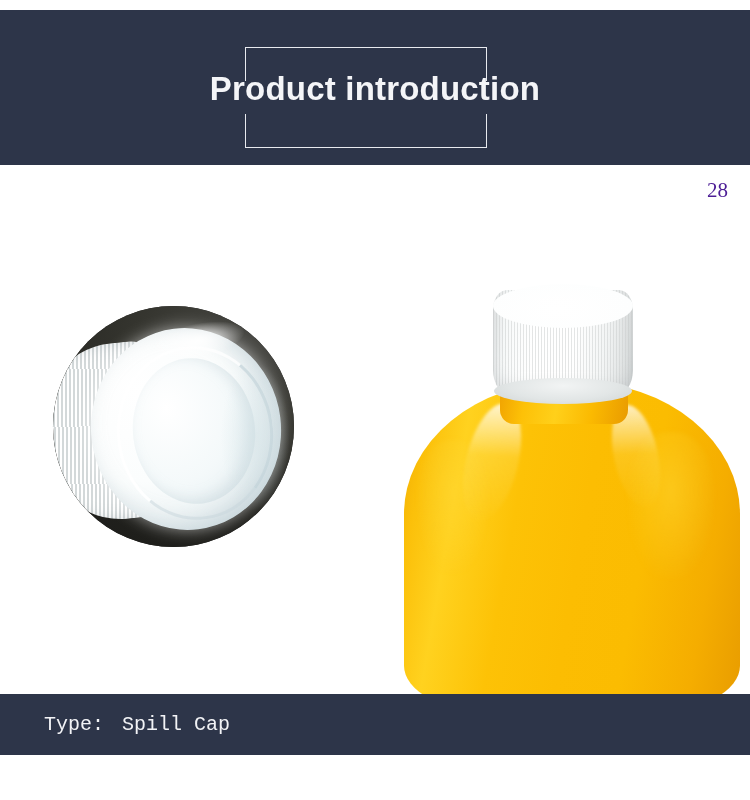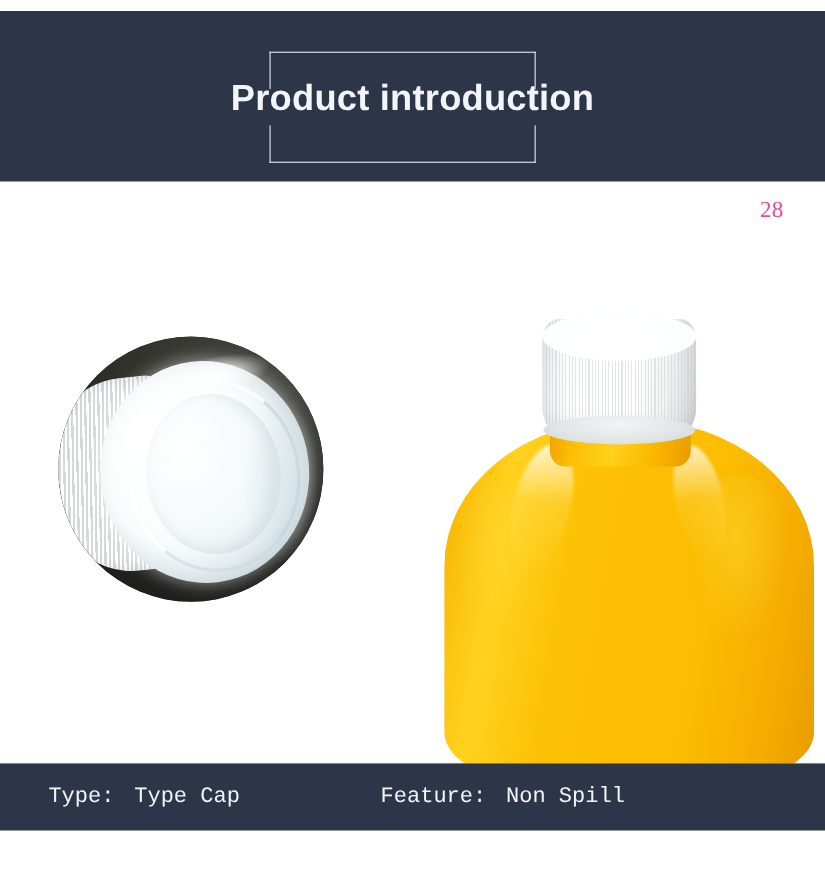--- a/index.html
+++ b/index.html
@@ -64,23 +64,23 @@
     font-size: 33px;
     font-weight: 700;
     letter-spacing: 0.2px;
     line-height: 1;
     white-space: nowrap;
   }
 
   
   .page-number {
     position: absolute;
-    right: 38px;
+    right: 22px;
     top: 180px;
-    color: #ec4899;
+    color: #4c1d95;
     font-family: "Liberation Serif", serif;
     font-size: 21px;
     line-height: 1;
   }
 
   
   .cap-photo {
     position: absolute;
     left: 53px;
     top: 306px;
@@ -364,19 +364,15 @@
   <div class="bottle-neck-shadow"></div>
   <div class="bottle-cap"></div>
   <div class="bottle-cap-base"></div>
   <div class="bottle-cap-top"></div>
   <div class="bottle-cap-top-sheen"></div>
 </div>
 
 <div class="info-bar">
   <div class="info-item info-item-type">
     <span class="info-label">Type:</span>
-    <span class="info-value">Type Cap</span>
-  </div>
-  <div class="info-item info-item-feature">
-    <span class="info-label">Feature:</span>
-    <span class="info-value">Non Spill</span>
+    <span class="info-value">Spill Cap</span>
   </div>
 </div>
 
 </body></html>

